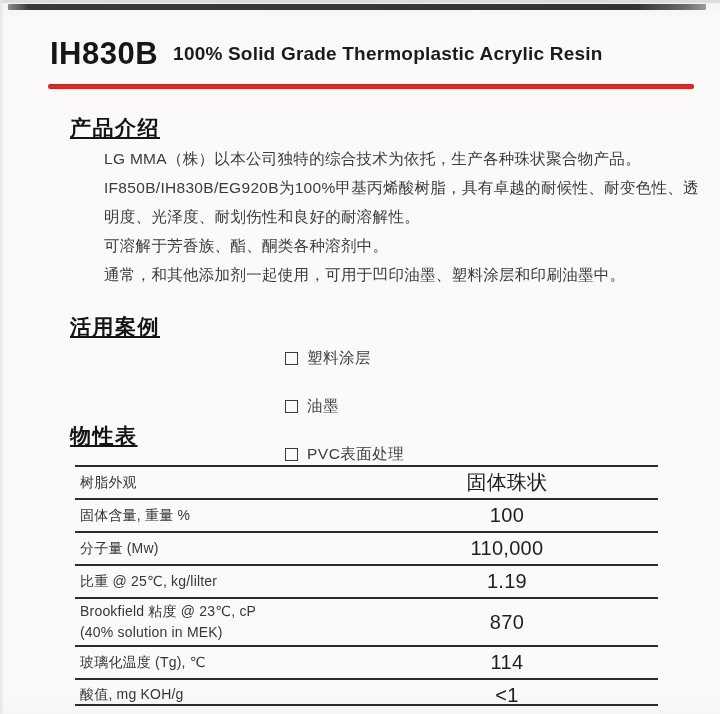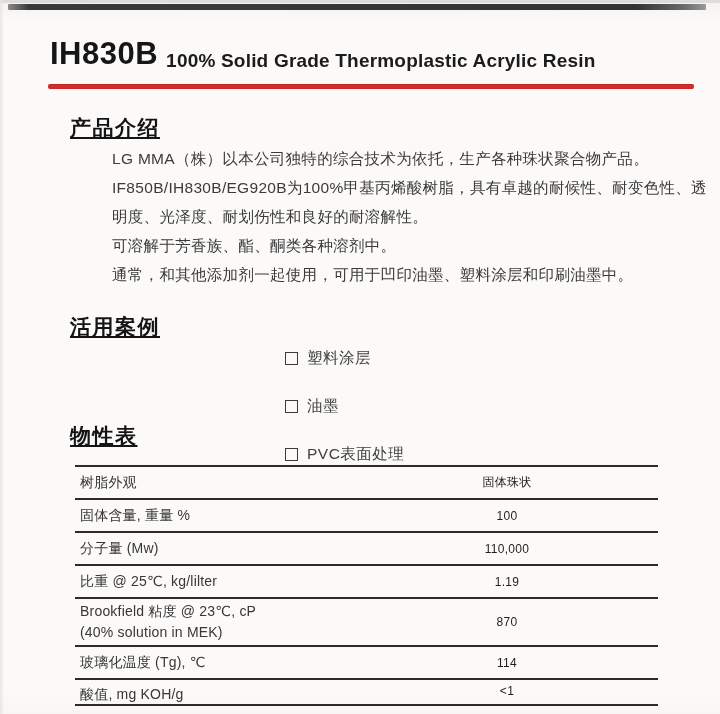--- a/index.html
+++ b/index.html
@@ -39,22 +39,22 @@
     top: 0; left: 0; bottom: 0;
     width: 4px;
     background: linear-gradient(90deg, #e7e6e4, rgba(250,249,247,0));
   }
 
   .header {
     position: absolute;
     left: 50px;
     top: 36px;
     display: flex;
-    align-items: flex-end;
-    gap: 8px;
+    align-items: center;
+    gap: 15px;
     white-space: nowrap;
   }
   .product-code {
     font-size: 31px;
     font-weight: 700;
     letter-spacing: 0.5px;
     color: #161616;
   }
   .product-title {
     font-size: 19px;
@@ -80,21 +80,21 @@
     color: #141414;
     white-space: nowrap;
     text-decoration: underline;
   }
   #intro-heading   { left: 70px; top: 114px; }
   #apps-heading    { left: 70px; top: 313px; }
   #props-heading   { left: 70px; top: 422px; }
 
   .intro-text {
     position: absolute;
-    left: 112px;
+    left: 104px;
     top: 144px;
     width: 600px;
   }
   .intro-line {
     font-size: 15.5px;
     line-height: 29px;
     color: #3b3b3b;
     letter-spacing: 0.3px;
     white-space: nowrap;
   }
@@ -150,21 +150,21 @@
     font-size: 14px;
     color: #373737;
     line-height: 21px;
     letter-spacing: 0.2px;
     white-space: nowrap;
   }
   .prop-value {
     width: 190px;
     margin-right: 56px;
     text-align: center;
-    font-size: 12px;
+    font-size: 20px;
     color: #1f1f1f;
     letter-spacing: 0.3px;
     white-space: nowrap;
   }
 </style>
 </head>
 <body>
 
 <div class="page">
   <div class="photo-top-light"></div>

